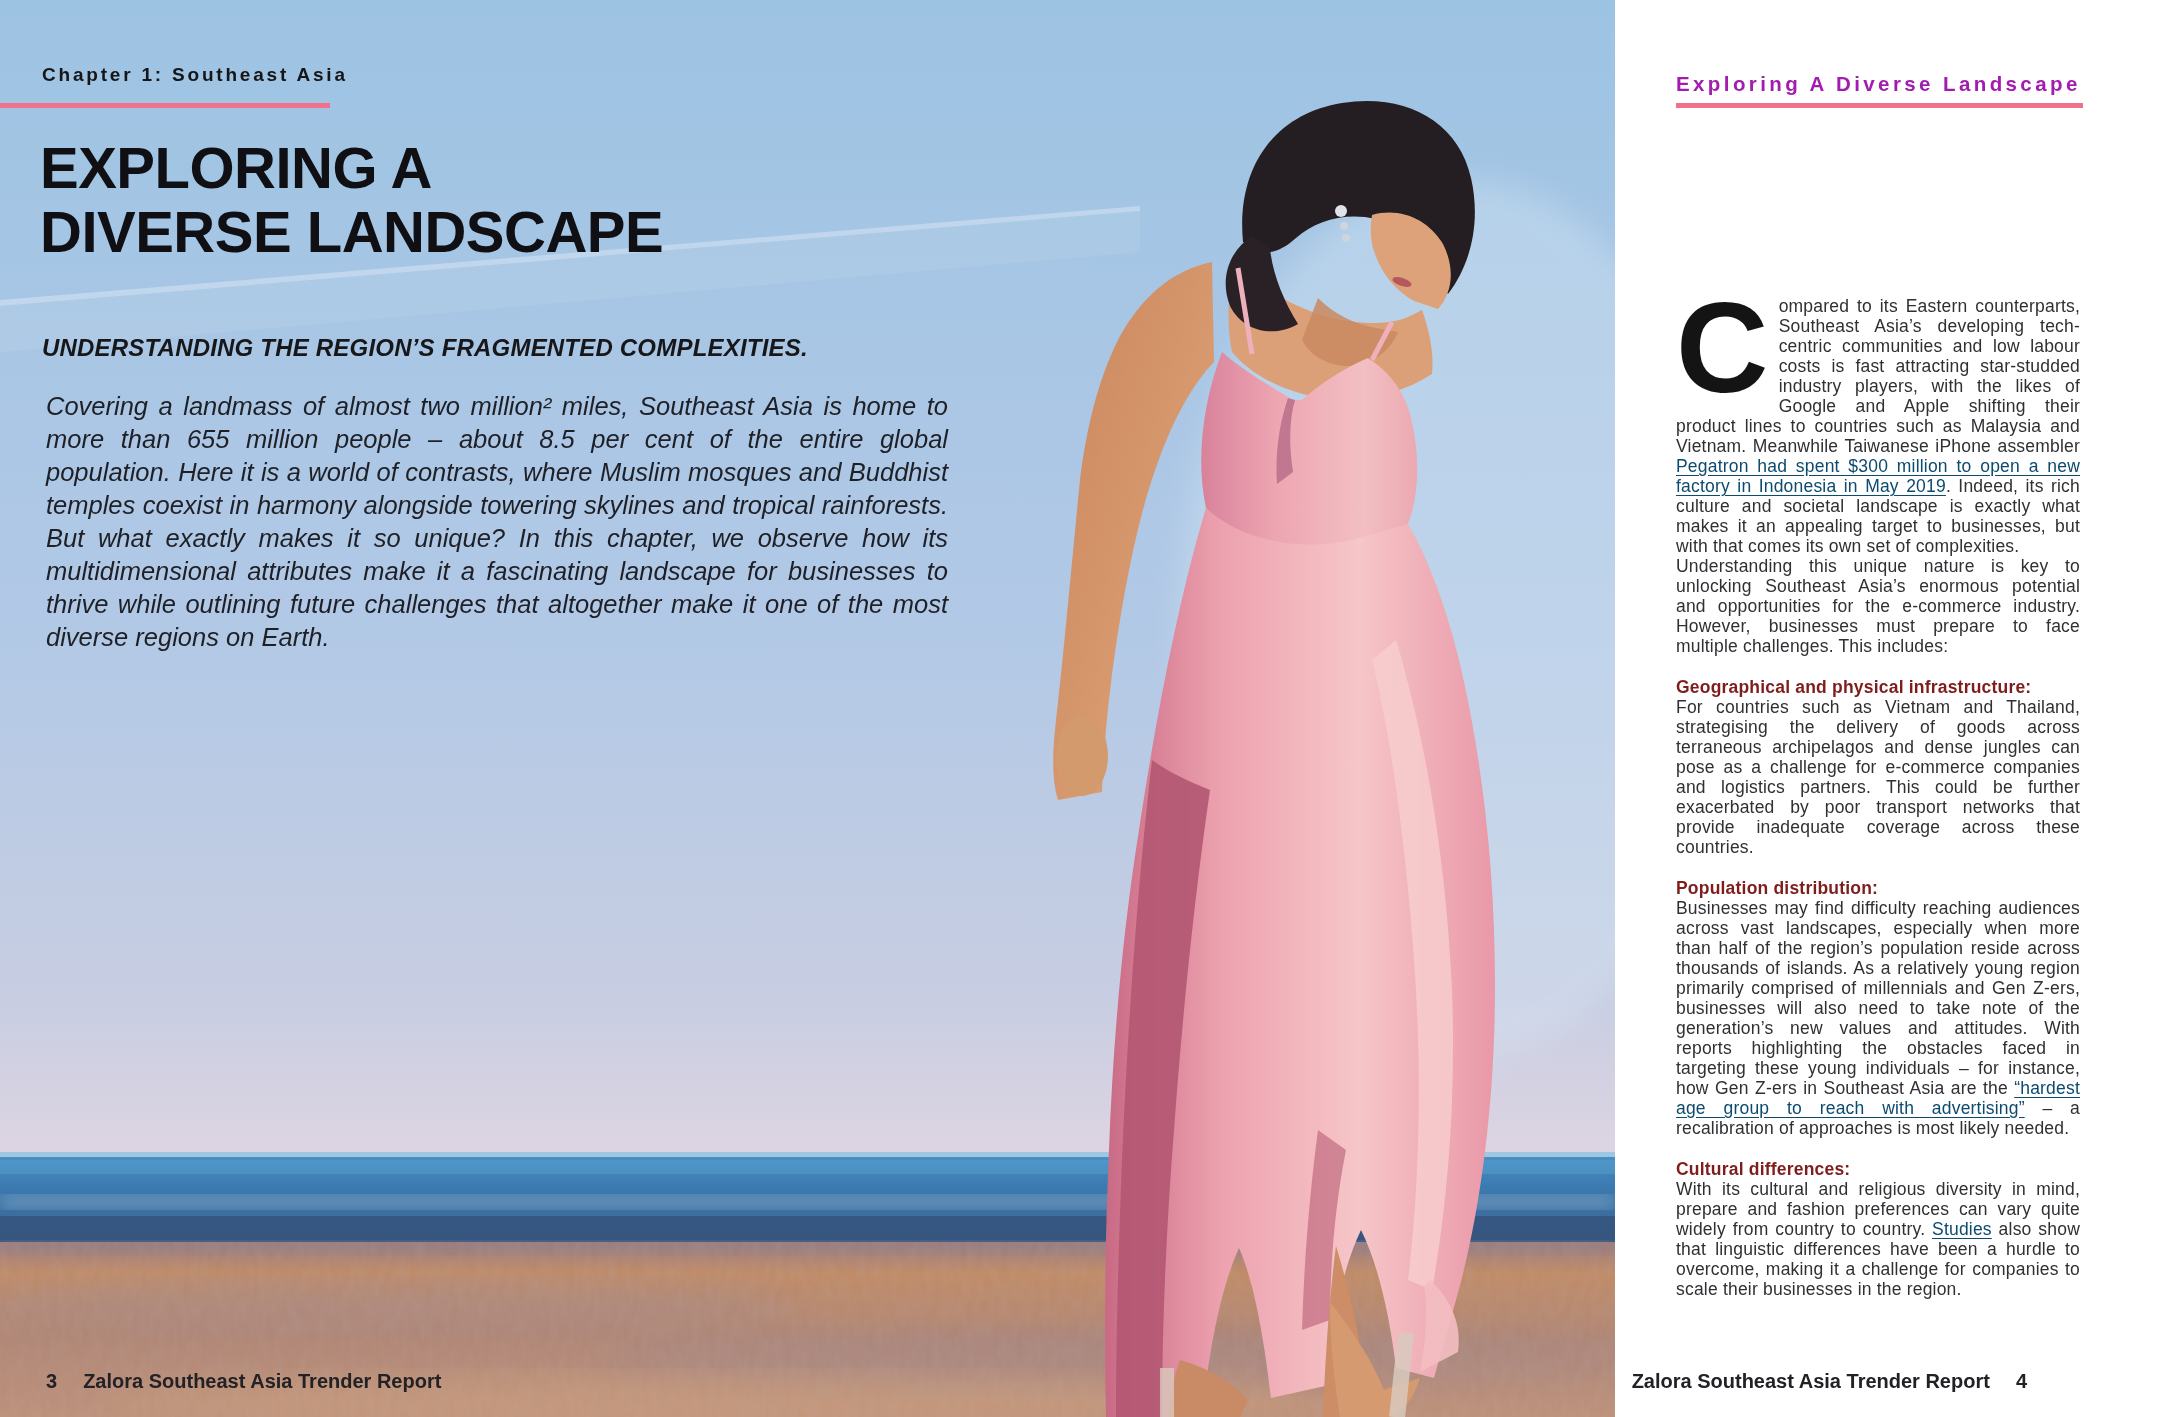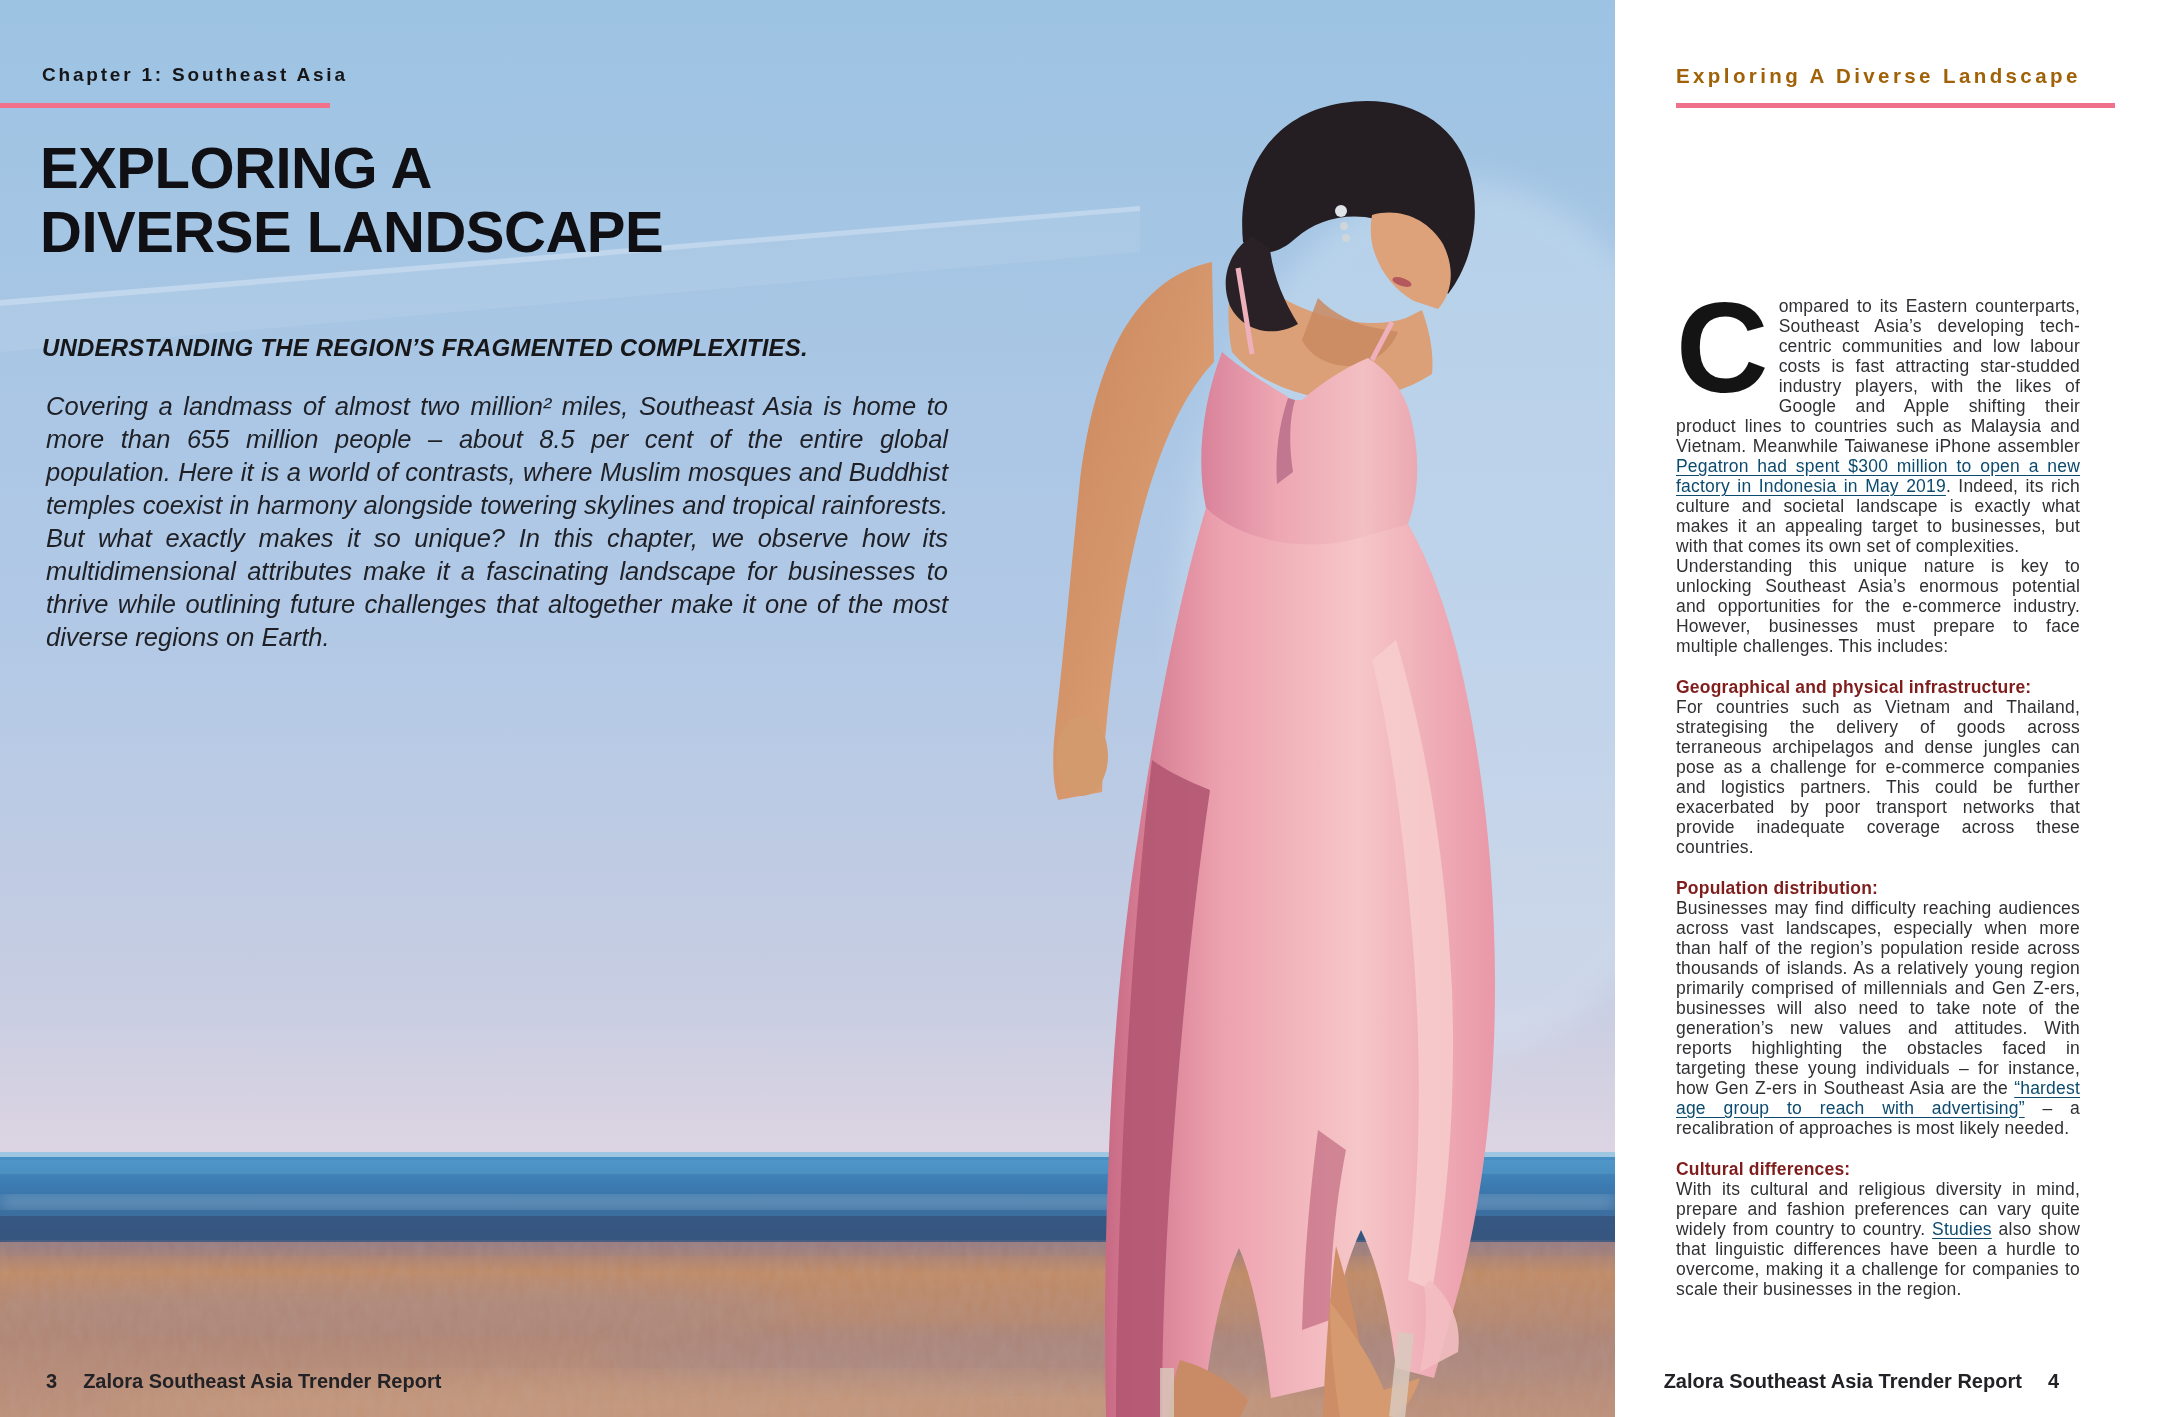--- a/index.html
+++ b/index.html
@@ -1,19 +1,18 @@
 <!DOCTYPE html>
 <html><head>
 <meta charset="utf-8">
 <style>
   html,body{margin:0;padding:0;background:#ffffff;}
   .spread{
     position:relative;width:2083px;height:1417px;overflow:hidden;background:#ffffff;
     font-family:"Liberation Sans", sans-serif;
-    padding-left:32px;
   }
   .photo{position:absolute;left:0;top:0;}
 
   
   .kicker{
     position:absolute;left:42px;top:64px;
     font-size:19px;font-weight:700;letter-spacing:2.8px;color:#161618;white-space:nowrap;
   }
   .rule{position:absolute;height:5px;background:#f2718a;}
   .rule-left{left:0;top:103px;width:330px;}
@@ -30,22 +29,22 @@
     font-size:25.5px;line-height:33px;font-style:italic;color:#1f2026;
     text-align:justify;
   }
   .footer{position:absolute;top:1370px;font-size:20px;font-weight:700;color:#222226;white-space:nowrap;}
   .footer-left{left:46px;display:flex;gap:26px;}
   .footer-right{right:56px;display:flex;gap:26px;}
 
   
   .right-page{position:absolute;left:1615px;top:0;width:558px;height:1417px;background:#ffffff;}
   .rp-header{
-    position:absolute;left:1676px;top:64px;
-    font-size:20.5px;font-weight:700;letter-spacing:3.4px;color:#a16207;white-space:nowrap;
+    position:absolute;left:1676px;top:72px;
+    font-size:20.5px;font-weight:700;letter-spacing:3.4px;color:#a21caf;white-space:nowrap;
   }
   .rule-right{left:1676px;top:103px;width:497px;}
   .column{position:absolute;left:1676px;top:296px;width:404px;color:#303034;}
   .para{
     margin:0;font-size:17.5px;line-height:20px;letter-spacing:0.2px;
     text-align:justify;color:#303034;
   }
   .para + .para{}
   .section{margin-top:21px;}
   .sec-heading{

